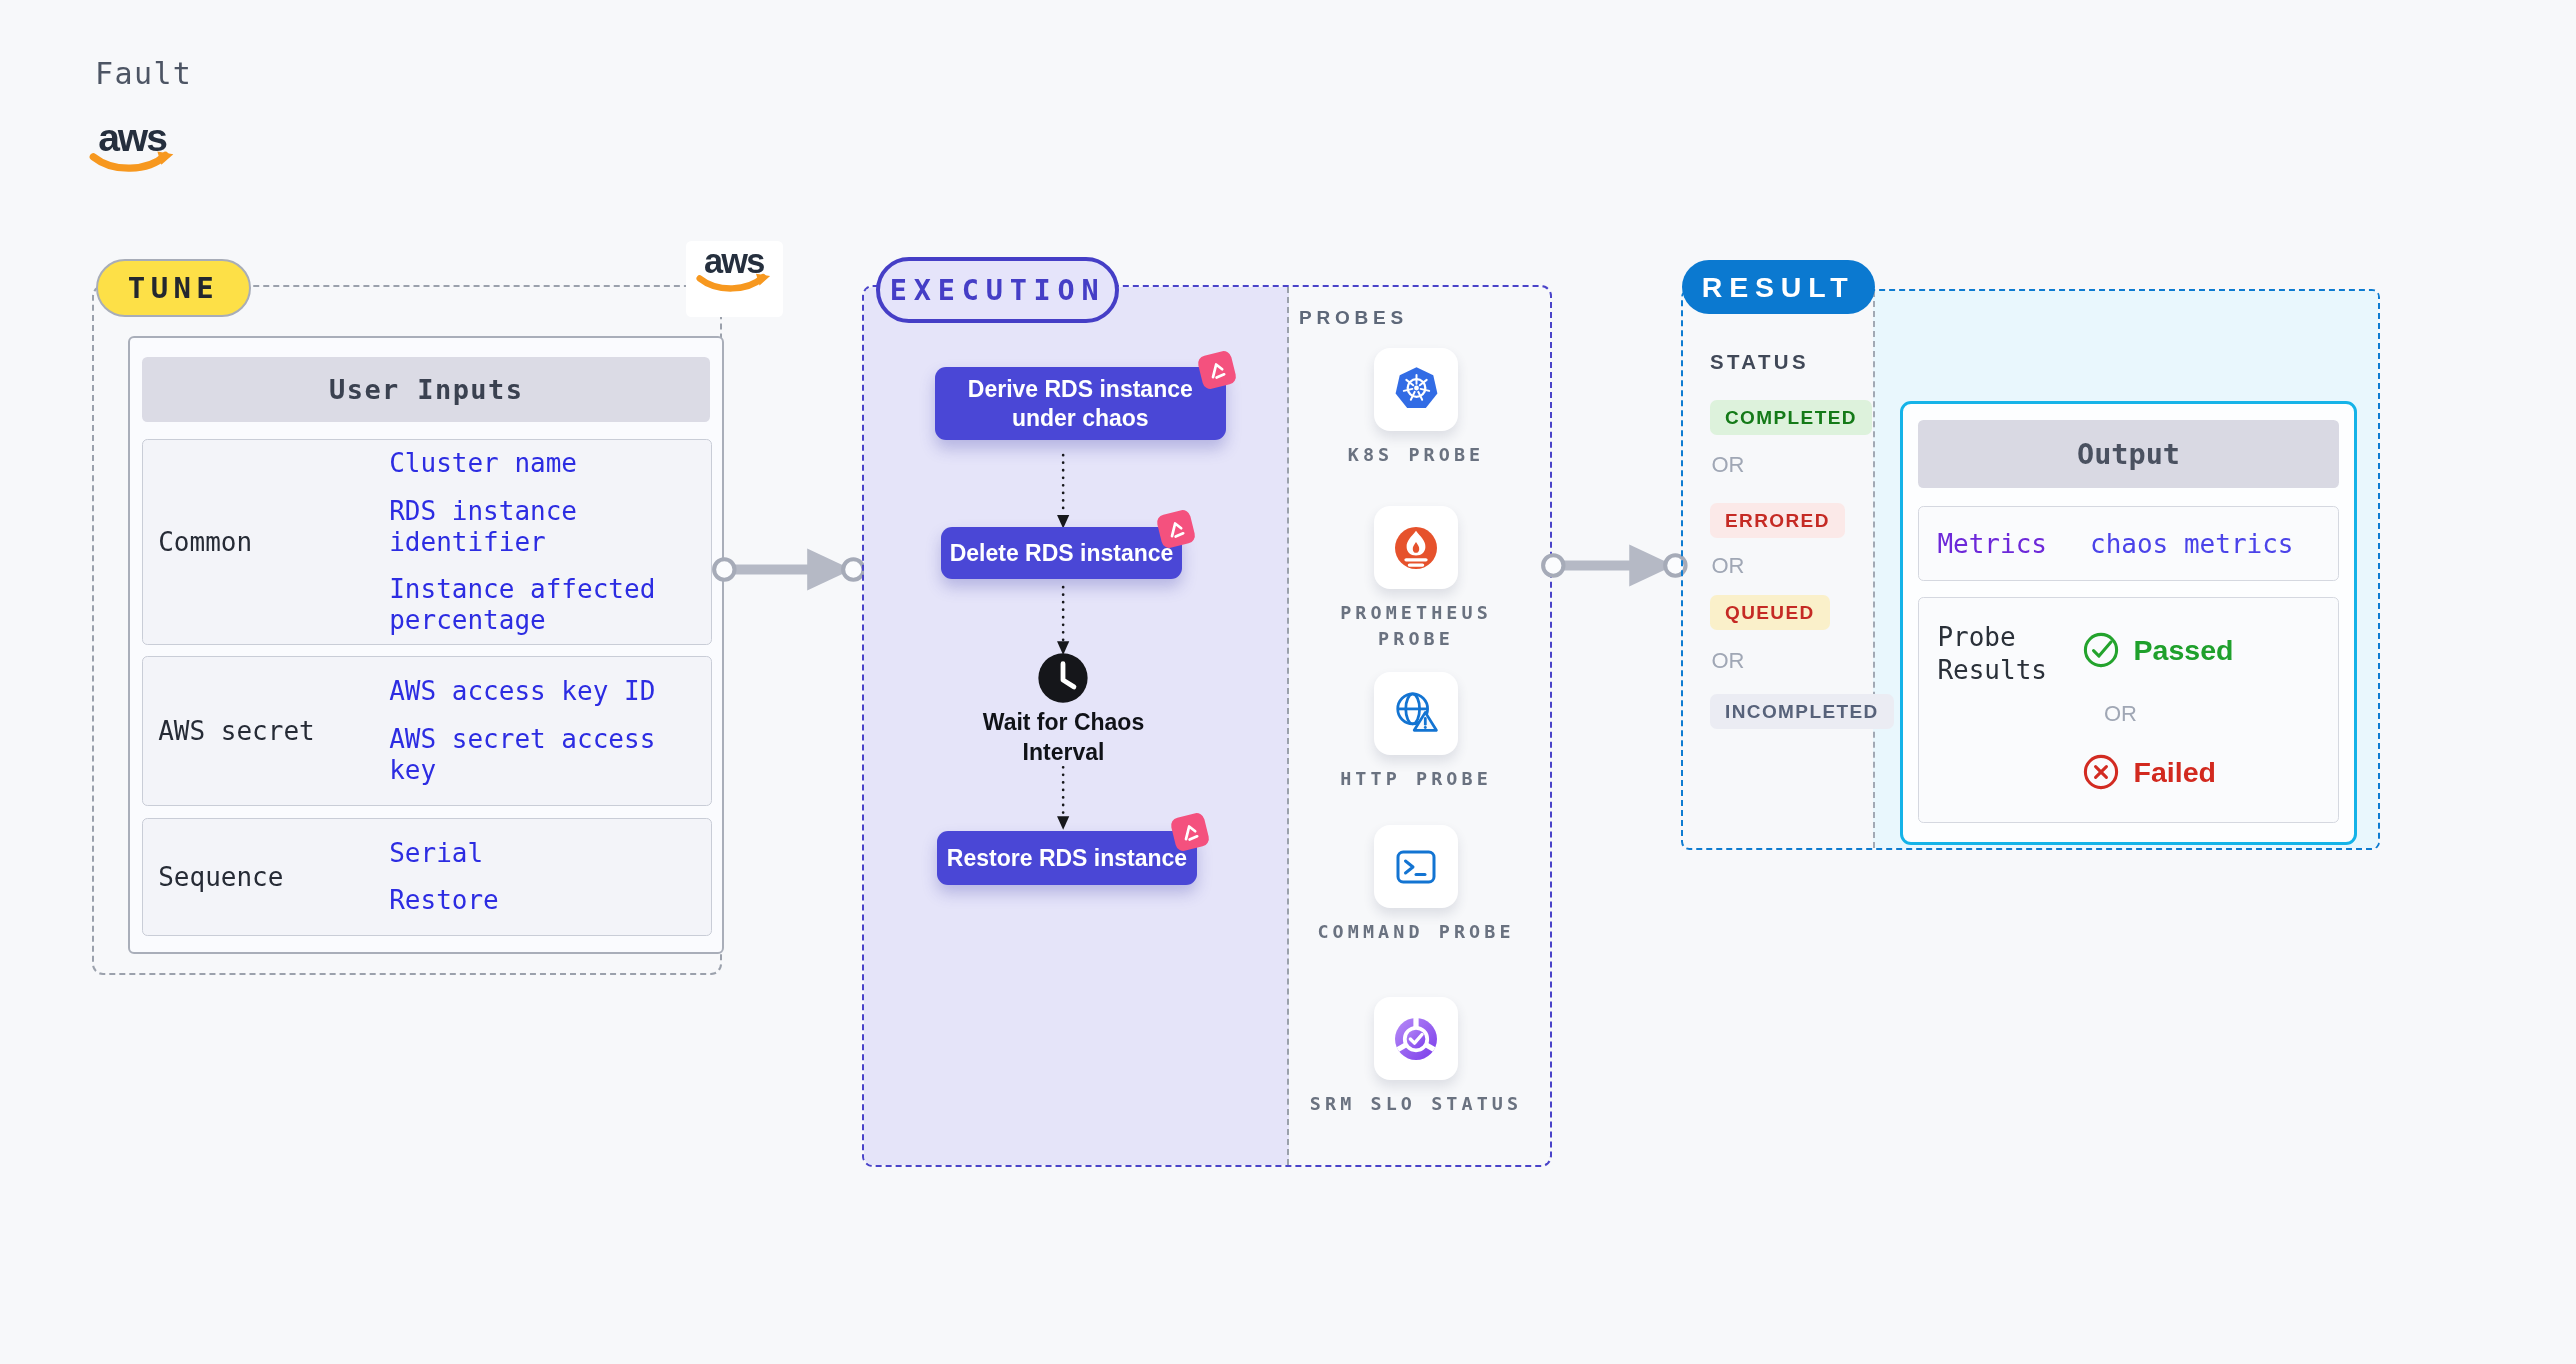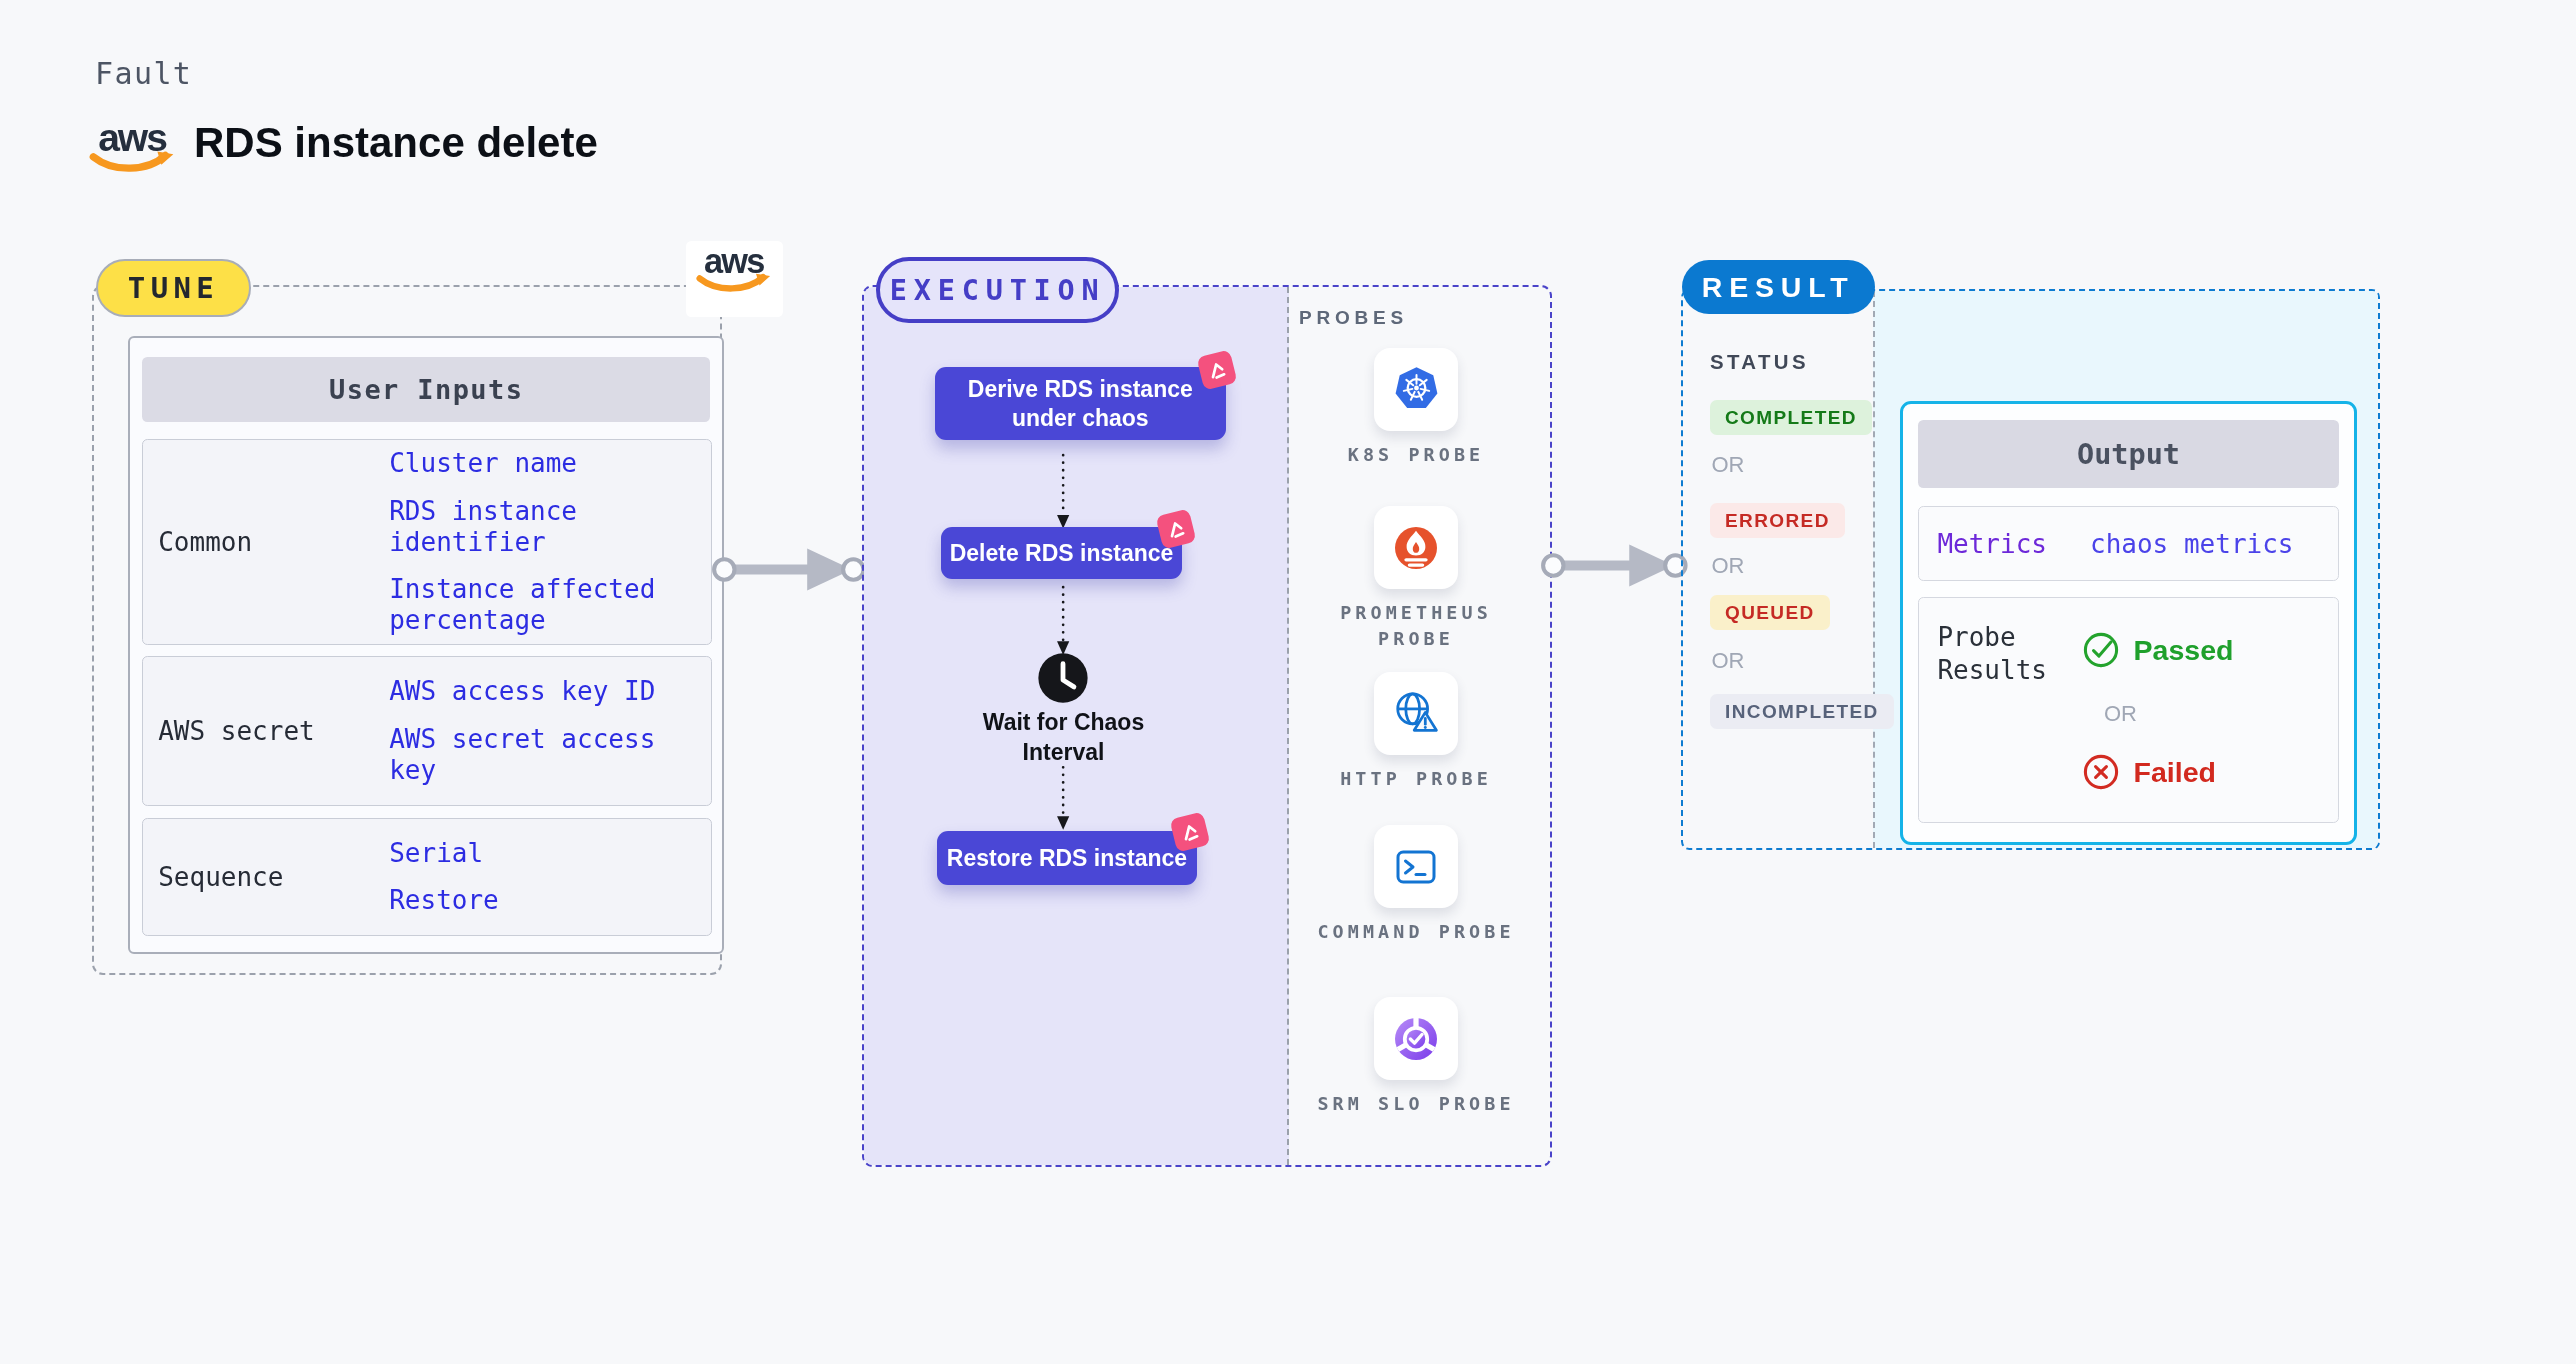--- a/index.html
+++ b/index.html
@@ -101,21 +101,20 @@
 
   <div class="abs kicker mono">Fault</div>
 
   <div class="abs aws-logo" style="left:88px;top:120px;">
     <span class="aws-word">aws</span>
     <svg class="aws-swoosh" viewBox="0 0 132 36">
       <path d="M8 8 C 38 32, 90 30, 116 6" stroke="#F7981F" stroke-width="11" fill="none" stroke-linecap="round"></path>
       <polygon points="104,0 128,4 110,20" fill="#F7981F"></polygon>
     </svg>
   </div>
-  <div class="abs page-title">RDS instance delete</div>
 
   <div class="abs tune-box">
     <div class="pill pill-tune mono">TUNE</div>
 
     <div class="abs tune-card">
       <div class="abs tune-header mono">User Inputs</div>
 
       <div class="abs tune-group" style="top:101px;height:204px;">
         <div class="tg-label mono">Common</div>
         <div class="tg-values">
@@ -281,21 +280,21 @@
         <circle cx="32" cy="32" r="28" fill="url(#srmGrad)"></circle>
         <g stroke="#FFFFFF" stroke-width="7">
           <line x1="32" y1="32" x2="32" y2="4"></line>
           <line x1="32" y1="32" x2="56.2" y2="46"></line>
           <line x1="32" y1="32" x2="7.8" y2="46"></line>
         </g>
         <circle cx="32" cy="32" r="15" fill="url(#srmGrad)" stroke="#FFFFFF" stroke-width="5"></circle>
         <polyline points="24.5,32 30,37.5 40,26" stroke="#FFFFFF" stroke-width="4.5" fill="none" stroke-linecap="round" stroke-linejoin="round"></polyline>
       </svg>
     </div>
-    <div class="probe-label" style="top:804px;">SRM SLO PROBE</div>
+    <div class="probe-label" style="top:804px;">SRM SLO STATUS</div>
   </div>
 
   <svg class="abs flow-arrow" style="left:1537px;top:541px;width:156px;" viewBox="0 0 230 72">
     <line x1="24" y1="36" x2="142" y2="36" stroke="#B5B9C5" stroke-width="15"></line>
     <polygon points="136,5 202,36 136,67" fill="#B5B9C5"></polygon>
     <circle cx="24" cy="36" r="15" fill="#FBFCFE" stroke="#A6ABB8" stroke-width="6"></circle>
     <circle cx="204" cy="36" r="15" fill="#FBFCFE" stroke="#A6ABB8" stroke-width="6"></circle>
   </svg>
 
   <div class="abs result-box">

